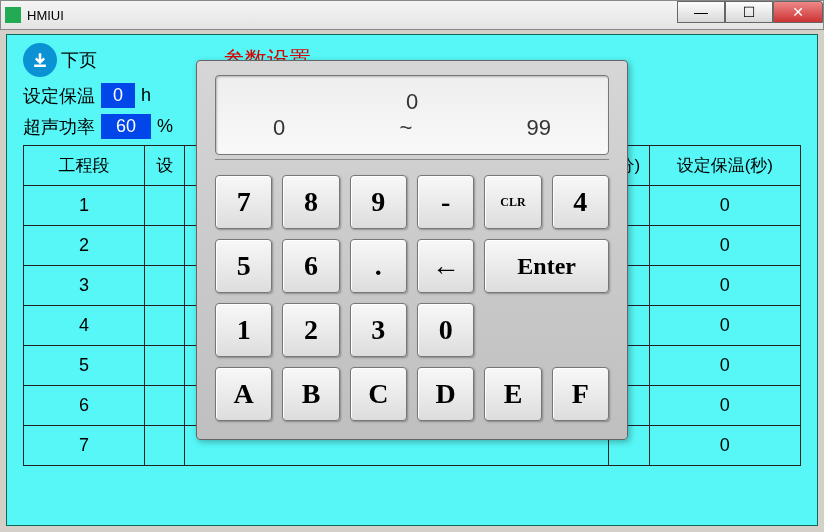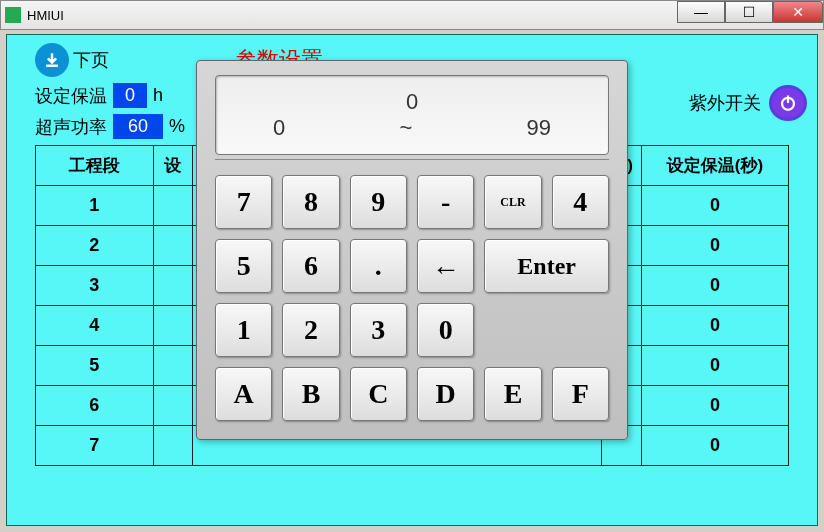--- a/index.html
+++ b/index.html
@@ -7,39 +7,39 @@
 
 
 .titlebar { height: 30px; background: linear-gradient(#f5f5f5,#e4e4e4); border: 1px solid #888; display: flex; align-items: center; padding: 12px 4px; position: relative; }
 .titlebar .app-icon { width: 16px; height: 16px; background: #2a5; margin-right: 6px; }
 .titlebar .title { font-size: 13px; color: #000; }
 .win-btns { position: absolute; right: 0; top: 0; display: flex; height: 22px; }
 .win-btn { width: 48px; display: flex; align-items: center; justify-content: center; border: 1px solid #666; background: linear-gradient(#fdfdfd,#d8d8d8); font-size: 14px; }
 .win-btn.close { background: linear-gradient(#e88,#c33); color: #fff; width: 50px; border-top-right-radius: 3px; }
 
 
-.panel { position: absolute; left: 6px; right: 6px; top: 34px; bottom: 6px; background: #57F7F7; border: 1px solid #0a695a; padding: 8px 28px; overflow: hidden; }
+.panel { position: absolute; left: 6px; right: 6px; top: 34px; bottom: 6px; background: #57F7F7; border: 1px solid #0a695a; padding: 8px 16px; overflow: hidden; }
 
 
 .hdr-row { display: flex; align-items: center; gap: 6px; margin-bottom: 6px; font-size: 18px; }
 .next-btn { display: flex; align-items: center; gap: 4px; }
 .circle-icon { width: 34px; height: 34px; border-radius: 50%; background: #0a92d4; display: flex; align-items: center; justify-content: center; position: relative; }
 .circle-icon svg { width: 20px; height: 20px; }
 .page-title { color: #d00; font-size: 22px; margin-left: 120px; }
 .round-toggle { width: 38px; height: 36px; border-radius: 50%; background: #7a3ae8; display: flex; align-items: center; justify-content: center; border: 3px solid #5a3edc; }
 .round-toggle.pink { background: #fa3bb3; border-color: #e436a0; }
 .round-toggle svg { stroke: #fff; }
 .param-input { background: #0046e8; color: #fff; padding: 2px 8px; font-size: 18px; text-align: center; min-width: 34px; }
 
 .right-switches { position: absolute; right: 10px; top: 50px; display: flex; flex-direction: column; gap: 14px; }
 .switch-row { display: flex; align-items: center; gap: 8px; font-size: 18px; }
 
 
 .tbl { width: 100%; border-collapse: collapse; background: #57F7F7; }
-.tbl th, .tbl td { border: 1px solid #222; padding: 6px 4px; text-align: center; font-size: 18px; font-weight: bold; height: 40px; }
+.tbl th, .tbl td { border: 1px solid #222; padding: 6px 4px; text-align: center; font-size: 18px; font-weight: normal; height: 40px; }
 .tbl th { font-size: 17px; }
 
 
 .keypad { position: absolute; left: 196px; top: 60px; width: 432px; background: linear-gradient(#d6d6d6,#bfbfbf); border: 1px solid #666; border-radius: 4px; padding: 14px 18px 18px; box-shadow: 2px 2px 6px rgba(0,0,0,.3); }
 .keypad-disp { background: linear-gradient(#eee,#f9f9f9); border: 1px solid #777; border-radius: 4px; box-shadow: inset 1px 1px 2px rgba(0,0,0,.25); height: 80px; display: flex; flex-direction: column; justify-content: center; font-size: 22px; color: #333; margin-bottom: 4px; }
 .keypad-disp .row-top { text-align: center; }
 .keypad-disp .row-bot { display: flex; justify-content: space-around; }
 .keypad-sep { height: 6px; border-top: 1px solid #888; margin-bottom: 10px; }
 .key-grid { display: grid; grid-template-columns: repeat(6,1fr); gap: 10px; width: 100%; }
 .key { height: 54px; background: linear-gradient(#f8f8f8,#ddd); border: 1px solid #777; border-radius: 4px; font-family: Georgia, "Times New Roman", serif; font-weight: bold; font-size: 28px; display: flex; align-items: center; justify-content: center; box-shadow: 1px 1px 0 #fff inset, 1px 1px 2px rgba(0,0,0,.3); cursor: pointer; }
@@ -78,29 +78,20 @@
     <span class="param-input">0</span>
     <span>h</span>
   </div>
   <div class="hdr-row">
     <span>超声功率</span>
     <span class="param-input" style="min-width:50px">60</span>
     <span>%</span>
   </div>
 
   <div class="right-switches">
-    <div class="switch-row">
-      <span>紫外开关</span>
-      <div class="round-toggle">
-        <svg width="18" height="18" viewBox="0 0 24 24" fill="none" stroke="#fff" stroke-width="3">
-            <circle cx="12" cy="13" r="8"></circle>
-            <line x1="12" y1="2" x2="12" y2="12"></line>
-          </svg>
-      </div>
-    </div>
   </div>
 
   <table class="tbl">
     <tbody>
         <tr>
       <th style="width:120px">工程段</th>
       <th style="width:40px">设</th>
       <th style="width:420px"></th>
       <th style="width:40px">分)</th>
       <th style="width:150px">设定保温(秒)</th>

